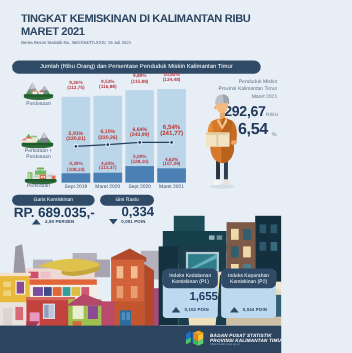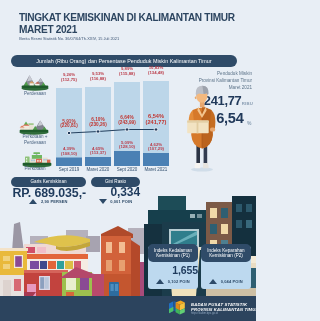--- a/index.html
+++ b/index.html
@@ -58,42 +58,42 @@
 #flogo{position:absolute;left:168px;top:300px;}
 #ftext{position:absolute;left:191px;top:301.5px;font-size:4.2px;font-weight:bold;font-style:italic;
    color:#ffffff;letter-spacing:0.18px;line-height:5.4px;white-space:nowrap;}
 #furl{position:absolute;left:191px;top:312px;font-size:2.7px;color:#90a8c0;white-space:nowrap;}
 
 </style>
 </head>
 <body>
 
 <div id="page">
-<div id="hdr-title"><span>TINGKAT KEMISKINAN DI KALIMANTAN TIMUR</span><br><span>MARET 2021</span></div>
+<div id="hdr-title"><span>TINGKAT KEMISKINAN DI KALIMANTAN RIBU</span><br><span>MARET 2021</span></div>
 <div id="hdr-sub">Berita Resmi Statistik No. 36/07/64/Th.XXIV, 15 Juli 2021</div>
 <div class="pill" id="pill1">Jumlah (Ribu Orang) dan Persentase Penduduk Miskin Kalimantan Timur</div>
 <div id="chart">
       <svg id="chartsvg" width="256" height="110" viewBox="0 0 256 110">
         <rect x="56.0" y="24.0" width="26.0" height="78.0" fill="#bcd6e9"></rect>
         <rect x="56.0" y="93.5" width="26.0" height="8.5" fill="#4a80b4"></rect>
         <rect x="85.0" y="23.0" width="26.0" height="79.0" fill="#bcd6e9"></rect>
         <rect x="85.0" y="93.0" width="26.0" height="9.0" fill="#4a80b4"></rect>
         <rect x="114.0" y="18.0" width="26.0" height="84.0" fill="#bcd6e9"></rect>
         <rect x="114.0" y="87.0" width="26.0" height="15.0" fill="#4a80b4"></rect>
         <rect x="143.0" y="17.0" width="26.0" height="85.0" fill="#bcd6e9"></rect>
         <rect x="143.0" y="89.0" width="26.0" height="13.0" fill="#4a80b4"></rect>
         <polyline points="69.0,69.0 98.0,67.5 127.0,65.5 156.0,65.5" fill="none" stroke="#24405e" stroke-width="1.1"></polyline>
         <circle cx="69.0" cy="69.0" r="1.75" fill="#20395a" stroke="#e6eef6" stroke-width="1.0"></circle>
         <circle cx="98.0" cy="67.5" r="1.75" fill="#20395a" stroke="#e6eef6" stroke-width="1.0"></circle>
         <circle cx="127.0" cy="65.5" r="1.75" fill="#20395a" stroke="#e6eef6" stroke-width="1.0"></circle>
         <circle cx="156.0" cy="65.5" r="1.75" fill="#20395a" stroke="#e6eef6" stroke-width="1.0"></circle>
       </svg>
     </div>
 <div id="sumlab"><span>Penduduk Miskin</span><br><span>Provinsi Kalimantan Timur</span><br><span>Maret 2021</span></div>
-<div id="sumval">241,77</div>
+<div id="sumval">292,67</div>
 <div id="sumunit">RIBU</div>
 <div id="sumpct">6,54</div>
 <div id="sumpctu">%</div>
 <div class="legicon" style="left:21px;top:73px"><svg width="28" height="18" viewBox="0 0 28 18">
         <ellipse cx="14" cy="15.2" rx="13.5" ry="2.6" fill="#2f6b3a"></ellipse>
         <path d="M8.5 2.2 L14.6 13 L2.4 13 Z" fill="#8d8f99"></path>
         <path d="M8.5 2.2 L11.3 7.2 L6.2 8.2 Z" fill="#c9ccd4"></path>
         <path d="M19.5 5.0 L24.8 13.4 L14.2 13.4 Z" fill="#7f828d"></path>
         <path d="M19.5 5.0 L21.8 8.7 L17.4 9.4 Z" fill="#b9bcc6"></path>
         <path d="M5.2 8.5 L8.1 13.6 L2.3 13.6 Z" fill="#4f9e4a"></path>

